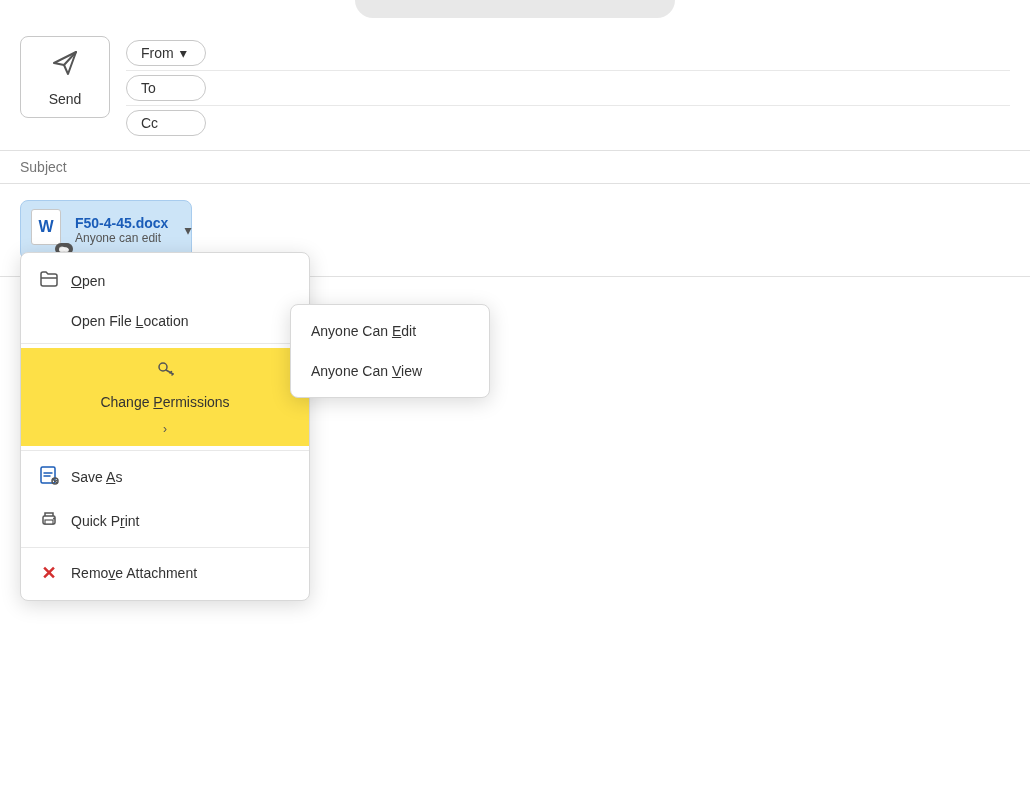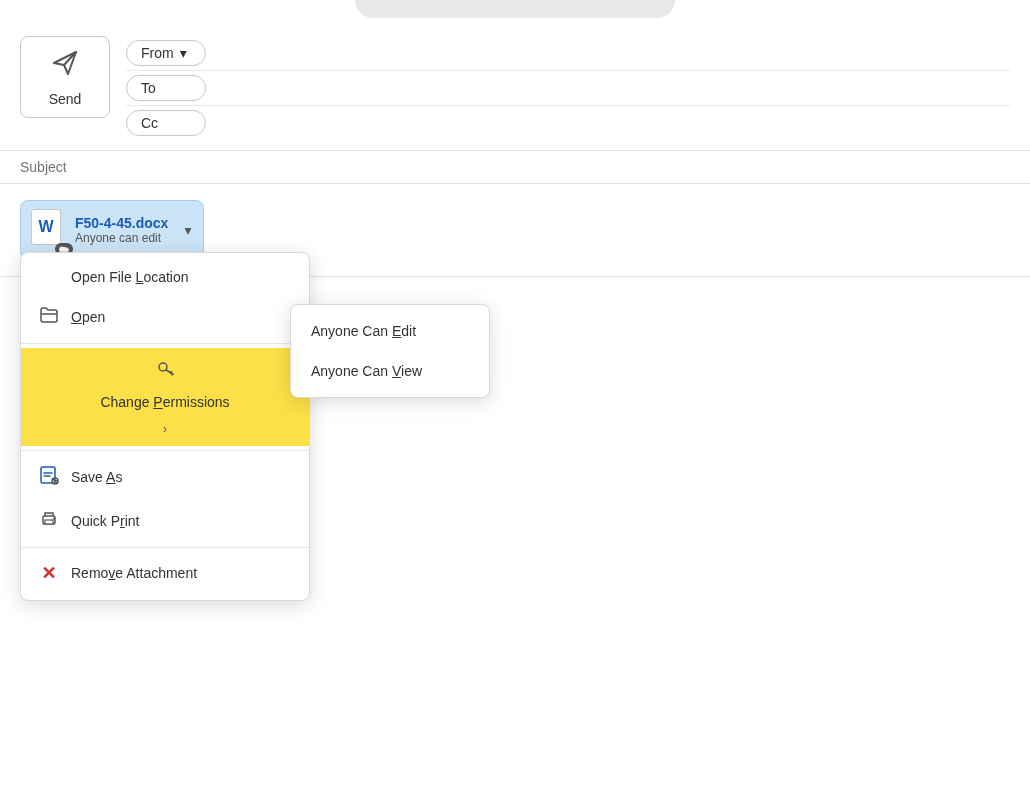--- a/index.html
+++ b/index.html
@@ -118,21 +118,21 @@
       border-bottom: 1px solid #e0e0e0;
       position: relative;
     }
 
     .attachment-chip {
       display: inline-flex;
       align-items: center;
       gap: 8px;
       background: #cce4f7;
       border-radius: 8px;
-      padding: 8px 12px 8px 10px;
+      padding: 8px 0 8px 10px;
       cursor: pointer;
       border: 1.5px solid #a8ccee;
       position: relative;
     }
 
     .word-icon {
       width: 36px;
       height: 42px;
       position: relative;
       flex-shrink: 0;
@@ -352,35 +352,35 @@
         <span class="attachment-name">F50-4-45.docx</span>
         <span class="attachment-permission">Anyone can edit</span>
       </div>
       <span class="attachment-chevron">▾</span>
     </div>
 
     
     <div class="context-menu">
 
       <div class="menu-item">
-        <span class="menu-item-icon"></span>
-        <span class="menu-item-label">
-          Open File <span class="underline-char">L</span>ocation
-        </span>
-      </div>
-
-      <div class="menu-item">
         <span class="menu-item-icon">
           <svg class="icon-svg" viewBox="0 0 20 20" fill="none" xmlns="http://www.w3.org/2000/svg">
             <path d="M2 5a2 2 0 012-2h3l2 2h7a2 2 0 012 2v8a2 2 0 01-2 2H4a2 2 0 01-2-2V5z" stroke="#555" stroke-width="1.5" fill="none"></path>
             <path d="M2 9h16" stroke="#555" stroke-width="1.5"></path>
           </svg>
         </span>
         <span class="menu-item-label">
           <span class="underline-char">O</span>pen
+        </span>
+      </div>
+
+      <div class="menu-item">
+        <span class="menu-item-icon"></span>
+        <span class="menu-item-label">
+          Open File <span class="underline-char">L</span>ocation
         </span>
       </div>
 
 
       <hr class="menu-divider">
 
       <div class="menu-item active">
         <span class="menu-item-icon">
           <svg class="icon-svg" viewBox="0 0 20 20" fill="none" xmlns="http://www.w3.org/2000/svg">
             <circle cx="8" cy="9" r="4" stroke="#555" stroke-width="1.5"></circle>

